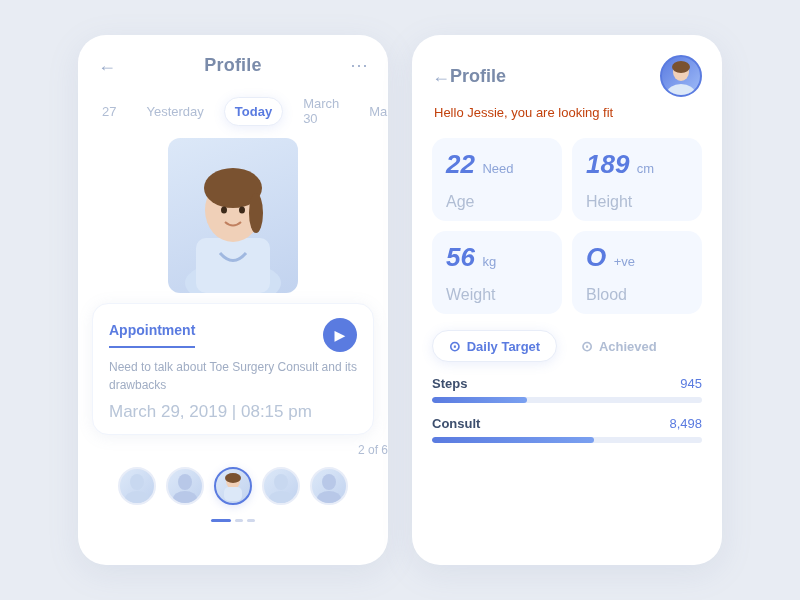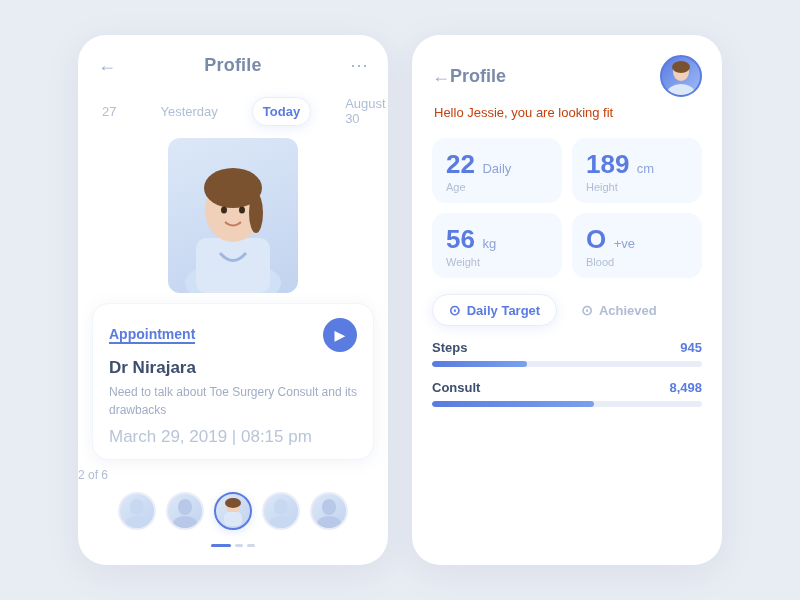--- a/index.html
+++ b/index.html
@@ -48,21 +48,21 @@
 
     .back-icon, .more-icon {
       color: #9aabca;
       font-size: 18px;
       cursor: pointer;
     }
 
     .date-tabs {
       display: flex;
       align-items: center;
-      gap: 24px;
+      gap: 10px;
       padding: 14px 14px 0;
       font-size: 13px;
       color: #b0bdd4;
     }
 
     .date-tab { padding: 6px 10px; cursor: pointer; }
     .date-tab.active {
       background: #fff;
       border-radius: 20px;
       color: #5a7be0;
@@ -105,21 +105,21 @@
       align-items: center;
       justify-content: space-between;
       margin-bottom: 6px;
     }
 
     .appt-label {
       font-size: 14px;
       font-weight: 700;
       color: #5a7be0;
       border-bottom: 2px solid #5a7be0;
-      padding-bottom: 0;
+      padding-bottom: 8px;
     }
 
     .appt-icon-btn {
       width: 34px;
       height: 34px;
       border-radius: 50%;
       background: #5a7be0;
       display: flex;
       align-items: center;
       justify-content: center;
@@ -139,21 +139,21 @@
       margin-bottom: 8px;
       line-height: 1.5;
     }
 
     .appt-date {
       font-size: 17px;
       color: #b8c5d8;
     }
 
     .pagination {
-      text-align: left;
+      text-align: right;
       font-size: 12px;
       color: #b0bdd4;
       margin-top: 8px;
     }
 
     .avatar-row {
       display: flex;
       align-items: center;
       justify-content: center;
       gap: 10px;
@@ -252,33 +252,34 @@
       background: #f4f8ff;
       border-radius: 14px;
       padding: 13px 14px 10px;
     }
 
     .stat-value {
       font-size: 26px;
       font-weight: 700;
       color: #5a7be0;
       line-height: 1;
+      font-style: italic;
     }
 
     .stat-unit {
       font-size: 13px;
       font-weight: 400;
       color: #8da4d8;
       margin-left: 3px;
     }
 
     .stat-label {
-      font-size: 11px;
+      font-size: 16px;
       color: #b0bdd4;
-      margin-top: 4px;
+      margin-top: 16px;
     }
 
     
     .target-tabs {
       display: flex;
       align-items: center;
       gap: 8px;
       margin-bottom: 14px;
     }
 
@@ -322,21 +323,21 @@
     }
 
     .metric-label {
       font-size: 13px;
       font-weight: 600;
       color: #3d4f6e;
     }
 
     .metric-value {
       font-size: 13px;
-      font-weight: 700;
+      font-weight: 400;
       color: #5a7be0;
     }
 
     .progress-bar-bg {
       width: 100%;
       height: 6px;
       background: #e8edf8;
       border-radius: 4px;
       overflow: hidden;
     }
@@ -354,21 +355,21 @@
   <div class="schedule-header">
     <span class="back-icon">←</span>
     <span class="schedule-title">Profile</span>
     <span class="more-icon">···</span>
   </div>
 
   <div class="date-tabs">
     <span class="date-tab">27</span>
     <span class="date-tab">Yesterday</span>
     <span class="date-tab active">Today</span>
-    <span class="date-tab">August 30</span>
+    <span class="date-tab">March 30</span>
     <span class="date-tab">Mar</span>
   </div>
 
   <div class="doctor-img-area">
     <div class="doctor-svg-wrap">
       <svg width="130" height="155" viewBox="0 0 130 155" xmlns="http://www.w3.org/2000/svg">
 
         <ellipse cx="65" cy="145" rx="48" ry="22" fill="#d0e0f5"></ellipse>
         <rect x="28" y="100" width="74" height="55" rx="10" fill="#dce8f8"></rect>
 
@@ -387,21 +388,20 @@
     </div>
   </div>
 
   <div class="appointment-card">
     <div class="appt-header">
       <span class="appt-label">Appointment</span>
       <div class="appt-icon-btn">
         <span style="color:#fff;font-size:14px;">▶</span>
       </div>
     </div>
-    <div class="appt-doctor-name">Dr Nirajara</div>
     <div class="appt-desc">Need to talk about Toe Surgery Consult and its drawbacks</div>
     <div class="appt-date">March 29, 2019  |  08:15 pm</div>
   </div>
 
   <div class="pagination">2 of 6</div>
 
   <div class="avatar-row">
     <div class="avatar-circle">
       <svg width="34" height="34" viewBox="0 0 34 34">
           <ellipse cx="17" cy="13" rx="7" ry="8" fill="#c8d8f0"></ellipse>
@@ -454,21 +454,21 @@
         </svg>
     </div>
   </div>
 
   <div class="profile-greeting">Hello Jessie, you are looking fit</div>
 
   <div class="stats-grid">
     <div class="stat-cell">
       <div>
         <span class="stat-value">22</span>
-        <span class="stat-unit">Daily</span>
+        <span class="stat-unit">Need</span>
       </div>
       <div class="stat-label">Age</div>
     </div>
     <div class="stat-cell">
       <div>
         <span class="stat-value">189</span>
         <span class="stat-unit">cm</span>
       </div>
       <div class="stat-label">Height</div>
     </div>

